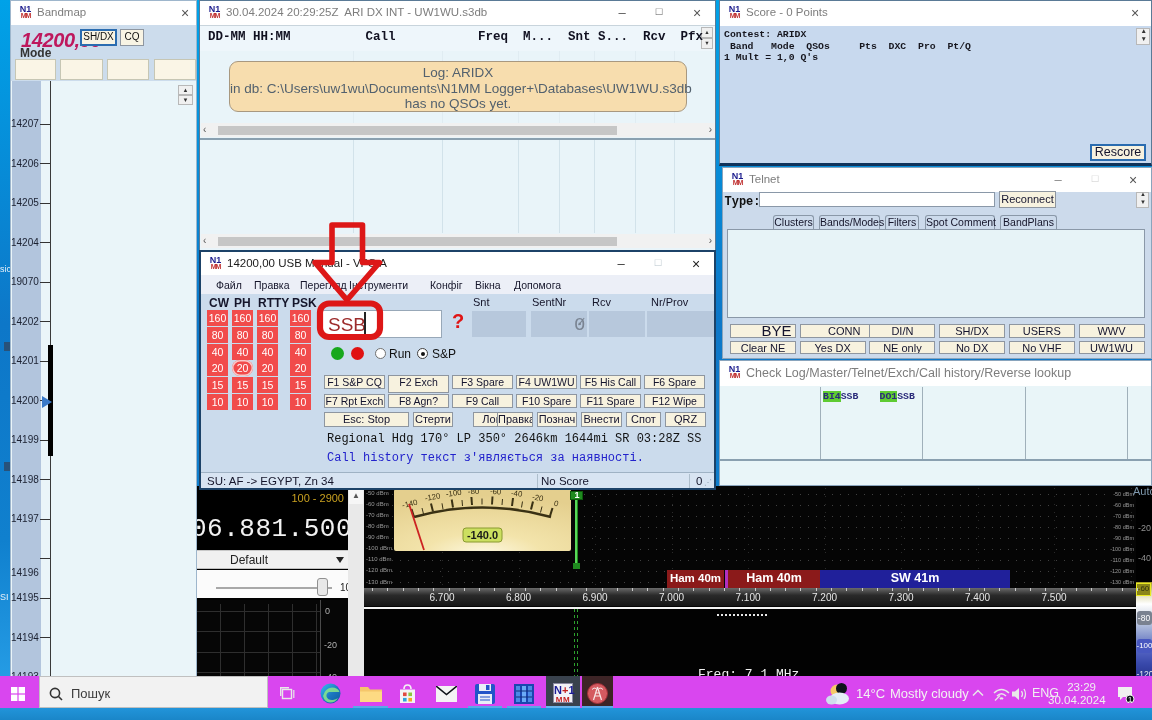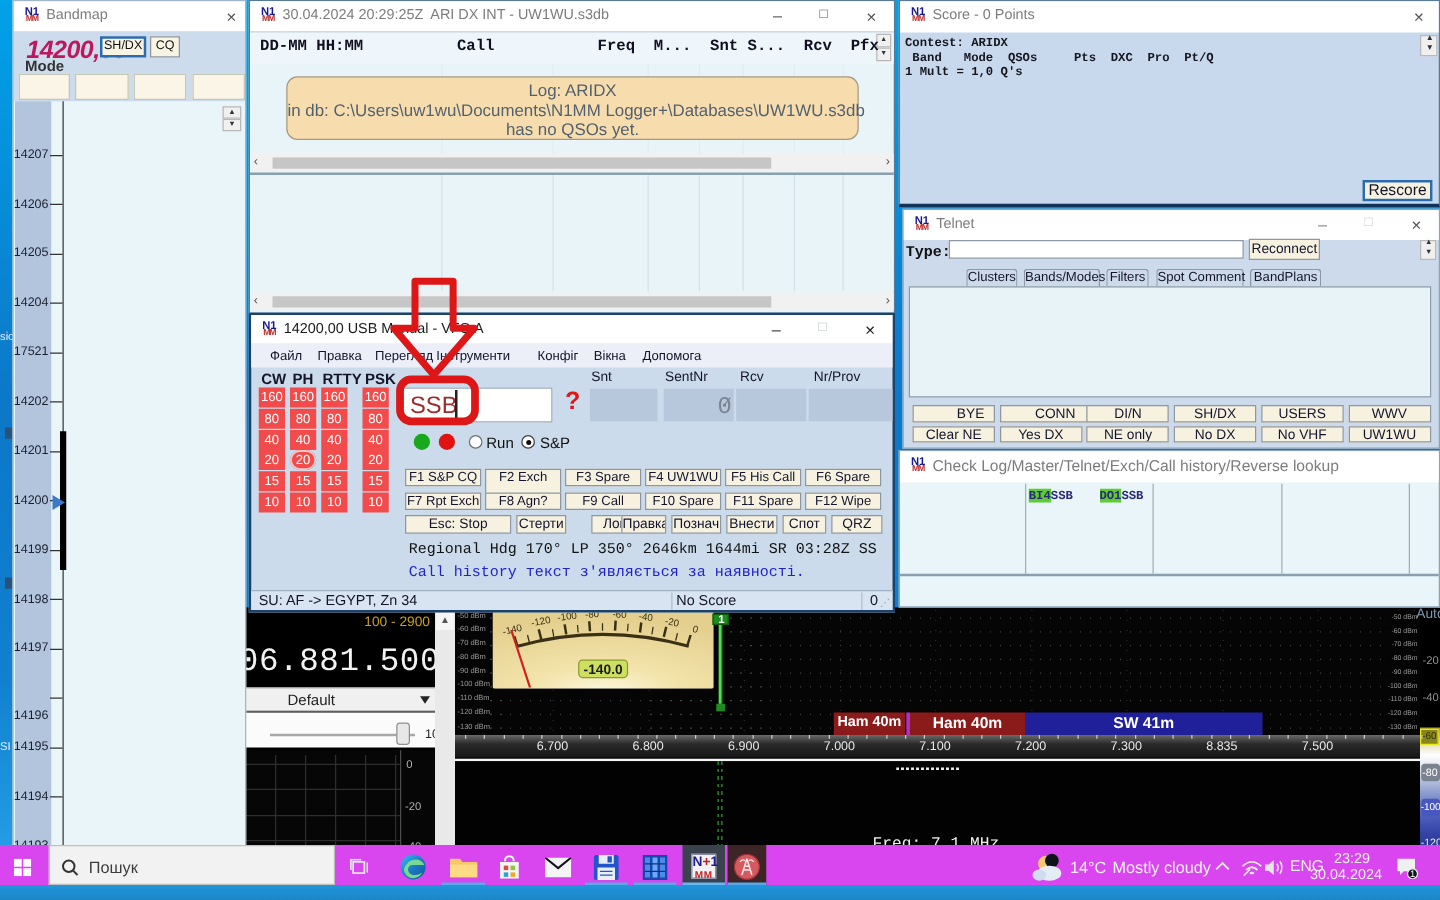--- a/index.html
+++ b/index.html
@@ -182,21 +182,21 @@
   <div style="position:absolute; left:946.5px; top:153px; width:15px; height:14px; background:#4858c0; border-radius:3px; font-size:8px; color:#fff; text-align:center; line-height:14px;">-100</div>
   <div style="position:absolute; left:946.5px; top:183px; font-size:8.5px; color:#e8e8f0; text-align:center; width:15px;">-120</div>
 <div style="position: absolute; left: 0px; top: 0px;">
       <div style="position:absolute; left:232px; top:106px; width:40px; text-align:center; font-size:10px; color:#e8e8e8;">6.700</div>
       <div style="position:absolute; left:308.5px; top:106px; width:40px; text-align:center; font-size:10px; color:#e8e8e8;">6.800</div>
       <div style="position:absolute; left:385px; top:106px; width:40px; text-align:center; font-size:10px; color:#e8e8e8;">6.900</div>
       <div style="position:absolute; left:461.5px; top:106px; width:40px; text-align:center; font-size:10px; color:#e8e8e8;">7.000</div>
       <div style="position:absolute; left:538px; top:106px; width:40px; text-align:center; font-size:10px; color:#e8e8e8;">7.100</div>
       <div style="position:absolute; left:614.5px; top:106px; width:40px; text-align:center; font-size:10px; color:#e8e8e8;">7.200</div>
       <div style="position:absolute; left:691px; top:106px; width:40px; text-align:center; font-size:10px; color:#e8e8e8;">7.300</div>
-      <div style="position:absolute; left:767.5px; top:106px; width:40px; text-align:center; font-size:10px; color:#e8e8e8;">8.835</div>
+      <div style="position:absolute; left:767.5px; top:106px; width:40px; text-align:center; font-size:10px; color:#e8e8e8;">7.400</div>
       <div style="position:absolute; left:844px; top:106px; width:40px; text-align:center; font-size:10px; color:#e8e8e8;">7.500</div>
       <div style="position:absolute; left:182px; top:102px; width:1px; height:3px; background:#cccccc;"></div>
       <div style="position:absolute; left:197.3px; top:102px; width:1px; height:3px; background:#cccccc;"></div>
       <div style="position:absolute; left:212.60000000000002px; top:102px; width:1px; height:3px; background:#cccccc;"></div>
       <div style="position:absolute; left:227.90000000000003px; top:102px; width:1px; height:3px; background:#cccccc;"></div>
       <div style="position:absolute; left:243.20000000000005px; top:102px; width:1px; height:3px; background:#cccccc;"></div>
       <div style="position:absolute; left:258.50000000000006px; top:102px; width:1px; height:3px; background:#cccccc;"></div>
       <div style="position:absolute; left:273.80000000000007px; top:102px; width:1px; height:3px; background:#cccccc;"></div>
       <div style="position:absolute; left:289.1000000000001px; top:102px; width:1px; height:3px; background:#cccccc;"></div>
       <div style="position:absolute; left:304.4000000000001px; top:102px; width:1px; height:3px; background:#cccccc;"></div>
@@ -271,21 +271,21 @@
   <div style="position:absolute; left:1px; top:80px; width:29px; height:605px; background:#b2c5dd;"></div>
   <div id="fscale">
       <div style="position:absolute; left:0px; top:117.4px; width:27px; text-align:right; font-size:10px; color:#1a2030;">14207</div>
       <div style="position:absolute; left:29px; top:122.9px; width:10px; height:1px; background:#333;"></div>
       <div style="position:absolute; left:0px; top:156.9px; width:27px; text-align:right; font-size:10px; color:#1a2030;">14206</div>
       <div style="position:absolute; left:29px; top:162.4px; width:10px; height:1px; background:#333;"></div>
       <div style="position:absolute; left:0px; top:196.4px; width:27px; text-align:right; font-size:10px; color:#1a2030;">14205</div>
       <div style="position:absolute; left:29px; top:201.9px; width:10px; height:1px; background:#333;"></div>
       <div style="position:absolute; left:0px; top:235.9px; width:27px; text-align:right; font-size:10px; color:#1a2030;">14204</div>
       <div style="position:absolute; left:29px; top:241.4px; width:10px; height:1px; background:#333;"></div>
-      <div style="position:absolute; left:0px; top:275.4px; width:27px; text-align:right; font-size:10px; color:#1a2030;">17521</div>
+      <div style="position:absolute; left:0px; top:275.4px; width:27px; text-align:right; font-size:10px; color:#1a2030;">19070</div>
       <div style="position:absolute; left:29px; top:280.9px; width:10px; height:1px; background:#333;"></div>
       <div style="position:absolute; left:0px; top:314.9px; width:27px; text-align:right; font-size:10px; color:#1a2030;">14202</div>
       <div style="position:absolute; left:29px; top:320.4px; width:10px; height:1px; background:#333;"></div>
       <div style="position:absolute; left:0px; top:354.4px; width:27px; text-align:right; font-size:10px; color:#1a2030;">14201</div>
       <div style="position:absolute; left:29px; top:359.9px; width:10px; height:1px; background:#333;"></div>
       <div style="position:absolute; left:0px; top:393.9px; width:27px; text-align:right; font-size:10px; color:#1a2030;">14200</div>
       <div style="position:absolute; left:29px; top:399.4px; width:10px; height:1px; background:#333;"></div>
       <div style="position:absolute; left:0px; top:433.4px; width:27px; text-align:right; font-size:10px; color:#1a2030;">14199</div>
       <div style="position:absolute; left:29px; top:438.9px; width:10px; height:1px; background:#333;"></div>
       <div style="position:absolute; left:0px; top:472.9px; width:27px; text-align:right; font-size:10px; color:#1a2030;">14198</div>
@@ -420,21 +420,21 @@
   <div style="position:absolute; left:130px; top:95px; width:13px; height:13px; border-radius:50%; background:#18a81c;"></div>
   <div style="position:absolute; left:150px; top:95px; width:13px; height:13px; border-radius:50%; background:#e01212;"></div>
   <div style="position:absolute; left:174px; top:96px; width:11px; height:11px; border-radius:50%; background:#fff; border:1px solid #707070;"></div>
   <div style="position:absolute; left:188px; top:95px; font-size:12px; color:#111;">Run</div>
   <div style="position:absolute; left:216px; top:96px; width:11px; height:11px; border-radius:50%; background:#fff; border:1px solid #404040;"></div>
   <div style="position:absolute; left:219.5px; top:99.5px; width:4px; height:4px; border-radius:50%; background:#111;"></div>
   <div style="position:absolute; left:231px; top:95px; font-size:12px; color:#111;">S&amp;P</div>
   <div id="fnbtns">
       <div class="crm" style="left:123px; top:123px; width:61px; height:14px; line-height:12px; font-size:10.5px;">F1 S&amp;P CQ</div>
       <div class="crm" style="left:123px; top:141.5px; width:61px; height:14px; line-height:12px; font-size:10.5px;">F7 Rpt Exch</div>
-      <div class="crm" style="left:187px; top:123px; width:61px; height:32px; line-height:12px; font-size:10.5px;">F2 Exch</div>
+      <div class="crm" style="left:187px; top:123px; width:61px; height:18px; line-height:12px; font-size:10.5px;">F2 Exch</div>
       <div class="crm" style="left:187px; top:141.5px; width:61px; height:14px; line-height:12px; font-size:10.5px;">F8 Agn?</div>
       <div class="crm" style="left:251px; top:123px; width:61px; height:14px; line-height:12px; font-size:10.5px;">F3 Spare</div>
       <div class="crm" style="left:251px; top:141.5px; width:61px; height:14px; line-height:12px; font-size:10.5px;">F9 Call</div>
       <div class="crm" style="left:315px; top:123px; width:61px; height:14px; line-height:12px; font-size:10.5px;">F4 UW1WU</div>
       <div class="crm" style="left:315px; top:141.5px; width:61px; height:14px; line-height:12px; font-size:10.5px;">F10 Spare</div>
       <div class="crm" style="left:379px; top:123px; width:61px; height:14px; line-height:12px; font-size:10.5px;">F5 His Call</div>
       <div class="crm" style="left:379px; top:141.5px; width:61px; height:14px; line-height:12px; font-size:10.5px;">F11 Spare</div>
       <div class="crm" style="left:443px; top:123px; width:61px; height:14px; line-height:12px; font-size:10.5px;">F6 Spare</div>
       <div class="crm" style="left:443px; top:141.5px; width:61px; height:14px; line-height:12px; font-size:10.5px;">F12 Wipe</div>
       <div class="crm" style="left:123px; top:160px; width:85px; height:14.5px; line-height:13px; font-size:11px;">Esc: Stop</div>
@@ -488,21 +488,21 @@
   <div style="position:absolute; right:5px; top:31px; font-size:6px; color:#333;">▼</div>
   <div id="tabs">
       <div style="position:absolute; left:50px; top:47px; width:41px; height:14px; border:1px solid #8a98a8; border-bottom:none; border-radius:3px 3px 0 0; font-size:10.5px; line-height:13px; text-align:center; color:#15152a; background:#ccdaeb; white-space:nowrap;">Clusters</div>
       <div style="position:absolute; left:96px; top:47px; width:61px; height:14px; border:1px solid #8a98a8; border-bottom:none; border-radius:3px 3px 0 0; font-size:10.5px; line-height:13px; text-align:center; color:#15152a; background:#ccdaeb; white-space:nowrap;">Bands/Modes</div>
       <div style="position:absolute; left:162px; top:47px; width:34px; height:14px; border:1px solid #8a98a8; border-bottom:none; border-radius:3px 3px 0 0; font-size:10.5px; line-height:13px; text-align:center; color:#15152a; background:#ccdaeb; white-space:nowrap;">Filters</div>
       <div style="position:absolute; left:202px; top:47px; width:70px; height:14px; border:1px solid #8a98a8; border-bottom:none; border-radius:3px 3px 0 0; font-size:10.5px; line-height:13px; text-align:center; color:#15152a; background:#ccdaeb; white-space:nowrap;">Spot Comment</div>
       <div style="position:absolute; left:277px; top:47px; width:57px; height:14px; border:1px solid #8a98a8; border-bottom:none; border-radius:3px 3px 0 0; font-size:10.5px; line-height:13px; text-align:center; color:#15152a; background:#ccdaeb; white-space:nowrap;">BandPlans</div>
     </div>
   <div style="position:absolute; left:4px; top:61px; width:418px; height:89px; background:#e7f3f7; border:1px solid #8a98a8;"></div>
   <div id="tbtns">
-      <div class="crm" style="left:7px; top:156px; width:66px; height:13.5px; line-height:12px; font-size:11px;padding-left:27px;">BYE</div>
+      <div class="crm" style="left:7px; top:156px; width:66px; height:13.5px; line-height:12px; font-size:15px;padding-left:27px;">BYE</div>
       <div class="crm" style="left:7px; top:172.5px; width:66px; height:13.5px; line-height:12px; font-size:11px;">Clear NE</div>
       <div class="crm" style="left:76.7px; top:156px; width:89px; height:13.5px; line-height:12px; font-size:11px;">CONN</div>
       <div class="crm" style="left:76.7px; top:172.5px; width:66px; height:13.5px; line-height:12px; font-size:11px;">Yes DX</div>
       <div class="crm" style="left:146.4px; top:156px; width:66px; height:13.5px; line-height:12px; font-size:11px;">DI/N</div>
       <div class="crm" style="left:146.4px; top:172.5px; width:66px; height:13.5px; line-height:12px; font-size:11px;">NE only</div>
       <div class="crm" style="left:216.10000000000002px; top:156px; width:66px; height:13.5px; line-height:12px; font-size:11px;">SH/DX</div>
       <div class="crm" style="left:216.10000000000002px; top:172.5px; width:66px; height:13.5px; line-height:12px; font-size:11px;">No DX</div>
       <div class="crm" style="left:285.8px; top:156px; width:66px; height:13.5px; line-height:12px; font-size:11px;">USERS</div>
       <div class="crm" style="left:285.8px; top:172.5px; width:66px; height:13.5px; line-height:12px; font-size:11px;">No VHF</div>
       <div class="crm" style="left:355.5px; top:156px; width:66px; height:13.5px; line-height:12px; font-size:11px;">WWV</div>

